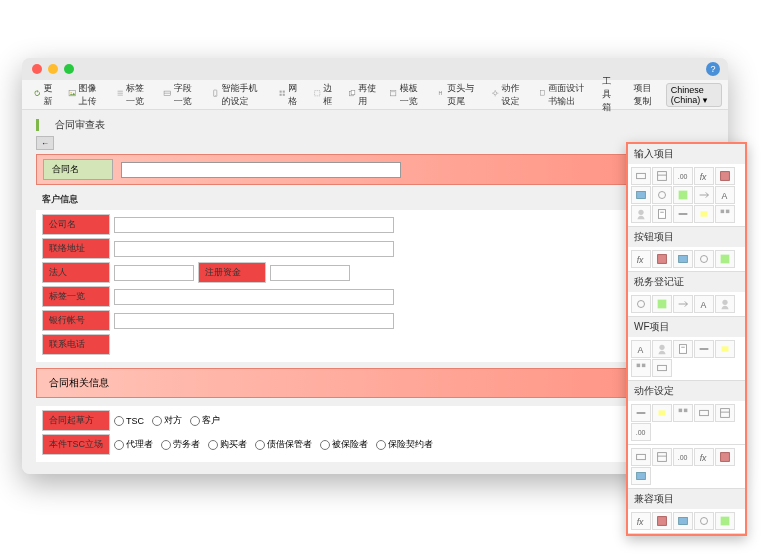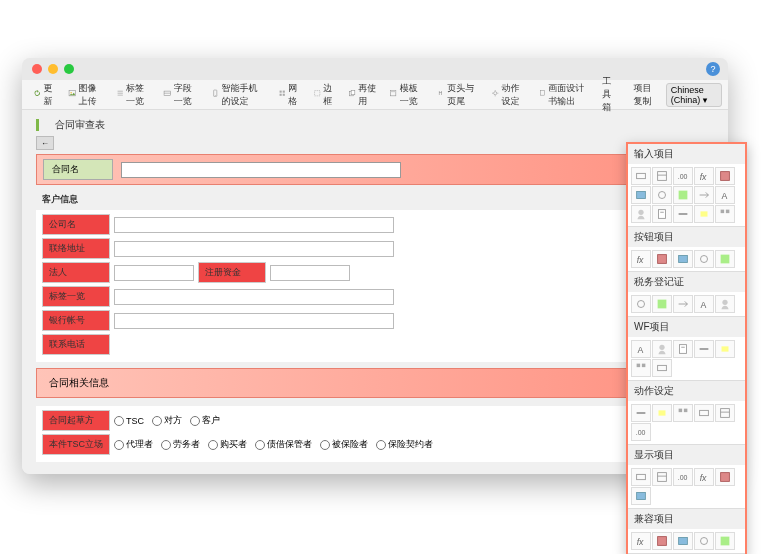--- a/index.html
+++ b/index.html
@@ -471,21 +471,20 @@
           </svg>
         </div>
         <div class="pal-item">
           <svg viewBox="0 0 16 16">
             <text x="2" y="11" font-size="8" fill="#666">.00</text>
           </svg>
         </div>
       </div>
     </div>
     <div class="pal-section">
-      <div class="pal-header">显示项目</div>
       <div class="pal-grid">
         <div class="pal-item">
           <svg viewBox="0 0 16 16">
             <rect x="3" y="5" width="10" height="6" fill="none" stroke="#999"></rect>
           </svg>
         </div>
         <div class="pal-item">
           <svg viewBox="0 0 16 16">
             <rect x="3" y="3" width="10" height="10" fill="none" stroke="#999"></rect>
             <line x1="3" y1="7" x2="13" y2="7" stroke="#999"></line>

